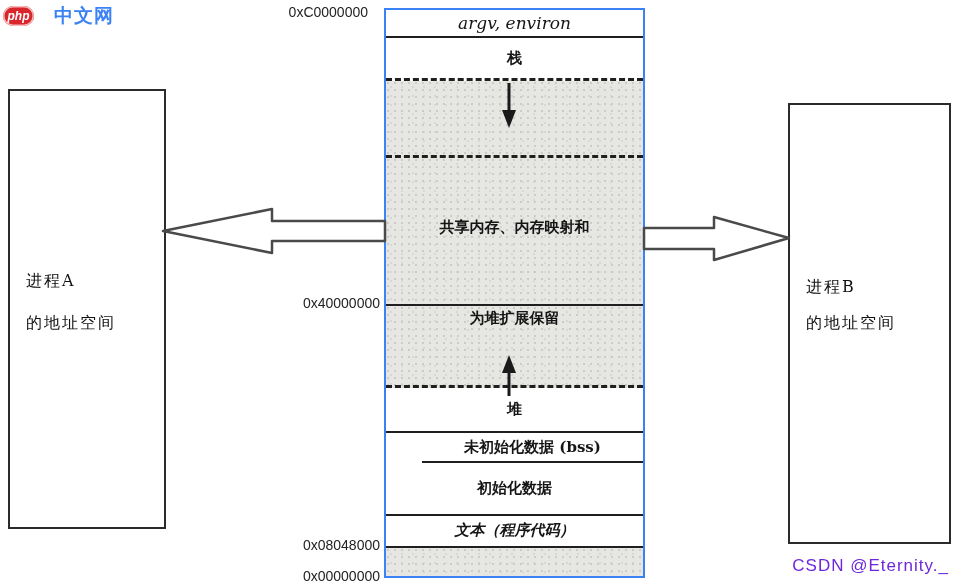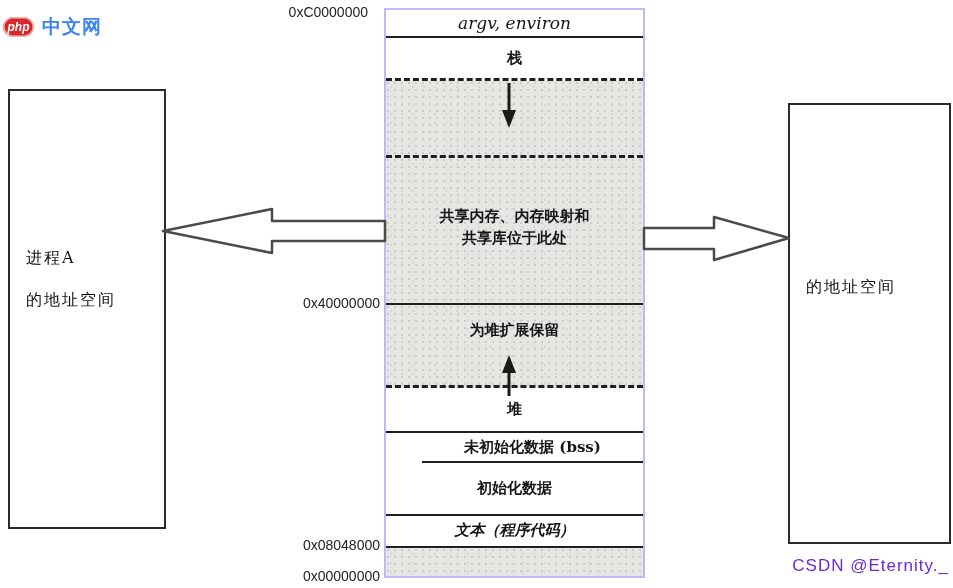--- a/index.html
+++ b/index.html
@@ -6,71 +6,71 @@
   .stage{
     position:relative;
     width:953px;height:588px;
     background:#ffffff;
     font-family:"Liberation Sans", sans-serif;
     color:#1f1f1f;
     overflow:hidden;
   }
 
   
-  .logo{position:absolute;left:3px;top:14px;display:flex;align-items:center;gap:8px;}
+  .logo{position:absolute;left:3px;top:3px;display:flex;align-items:center;gap:20px;}
   .logo-badge{
     display:flex;align-items:center;justify-content:center;
     width:31px;height:20px;border-radius:11px;
     background:#d9262c;box-shadow:inset 0 0 0 1.5px #f6b9ba;
     color:#ffffff;font-style:italic;font-weight:bold;font-size:12px;
     font-family:"Liberation Sans", sans-serif;
   }
   .logo-text{font-size:19px;font-weight:bold;color:#3b82f6;letter-spacing:1px;}
 
   
   .proc-box{position:absolute;background:#ffffff;border:2px solid #2b2b2b;}
   .proc-box.left{left:8px;top:89px;width:154px;height:436px;}
   .proc-box.right{left:788px;top:103px;width:159px;height:437px;}
   .proc-text{position:absolute;left:16px;font-family:"DejaVu Serif", serif;
     font-size:16px;letter-spacing:2px;color:#111;}
-  .proc-box.left  .proc-text{top:146px;line-height:42px;}
+  .proc-box.left  .proc-text{top:169px;line-height:42px;}
   .proc-box.right .proc-text{top:164px;line-height:36px;}
 
   
   .addr{position:absolute;width:98px;text-align:right;font-size:14px;color:#232323;
     font-family:"Liberation Sans", sans-serif;}
   .addr-top{left:270px;top:4px;}
   .addr-shared{left:282px;top:295px;}
   .addr-codebase{left:282px;top:537px;}
   .addr-zero{left:282px;top:568px;}
 
   
   .column{
     position:absolute;left:384px;top:8px;width:261px;height:570px;
-    box-sizing:border-box;border:2px solid #c4b5fd;background:#ffffff;
+    box-sizing:border-box;border:2px solid #3b82f6;background:#ffffff;
     display:flex;flex-direction:column;
   }
   .sec{box-sizing:border-box;display:flex;align-items:center;justify-content:center;
     font-family:"DejaVu Serif", serif;font-size:15px;font-weight:600;color:#151515;
     text-align:center;}
   .b-solid{border-bottom:2px solid #1f1f1f;}
   .b-dash{border-bottom:3px dashed #1f1f1f;}
   .shaded{
     background-color:#e6e6e3;
     background-image:
       radial-gradient(circle at 2px 2px,#cbcbc7 0.8px,transparent 1.3px),
       radial-gradient(circle at 5px 6px,#d7d7d3 0.8px,transparent 1.3px);
     background-size:7px 7px,11px 9px;
   }
   .sec-argv{height:29px;font-style:italic;font-weight:400;font-size:17px;}
   .sec-stack{height:44px;}
   .sec-stackgrow{height:79px;}
   .sec-shared{height:152px;line-height:22px;}
   .sec-shared .twoline{transform:translateY(-4px);}
-  .sec-heapres{height:85px;align-items:flex-start;padding-top:16px;}
+  .sec-heapres{height:85px;align-items:flex-start;padding-top:3px;}
   .sec-heap{height:46px;}
   .sec-bss{height:31px;margin-left:36px;}
   .sec-data{height:54px;}
   .sec-text{height:33px;font-style:italic;}
   .sec-bottompad{height:29px;}
 
   
   .overlay{position:absolute;left:0;top:0;width:953px;height:588px;pointer-events:none;}
 
   
@@ -94,32 +94,32 @@
 
   <div class="proc-box left">
     <div class="proc-text">
       <div>进程A</div>
       <div>的地址空间</div>
     </div>
   </div>
 
   <div class="proc-box right">
     <div class="proc-text">
+      <div>进程B</div>
       <div>的地址空间</div>
     </div>
   </div>
 
   <div class="column">
     <div class="sec sec-argv b-solid">argv, environ</div>
     <div class="sec sec-stack b-dash">栈</div>
     <div class="sec sec-stackgrow shaded b-dash"></div>
     <div class="sec sec-shared shaded b-solid">
       <div class="twoline">
         <div>共享内存、内存映射和</div>
-        <div>共享库位于此处</div>
       </div>
     </div>
     <div class="sec sec-heapres shaded b-dash">为堆扩展保留</div>
     <div class="sec sec-heap b-solid">堆</div>
     <div class="sec sec-bss b-solid">未初始化数据 (bss)</div>
     <div class="sec sec-data b-solid">初始化数据</div>
     <div class="sec sec-text b-solid">文本（程序代码）</div>
     <div class="sec sec-bottompad shaded"></div>
   </div>
 

